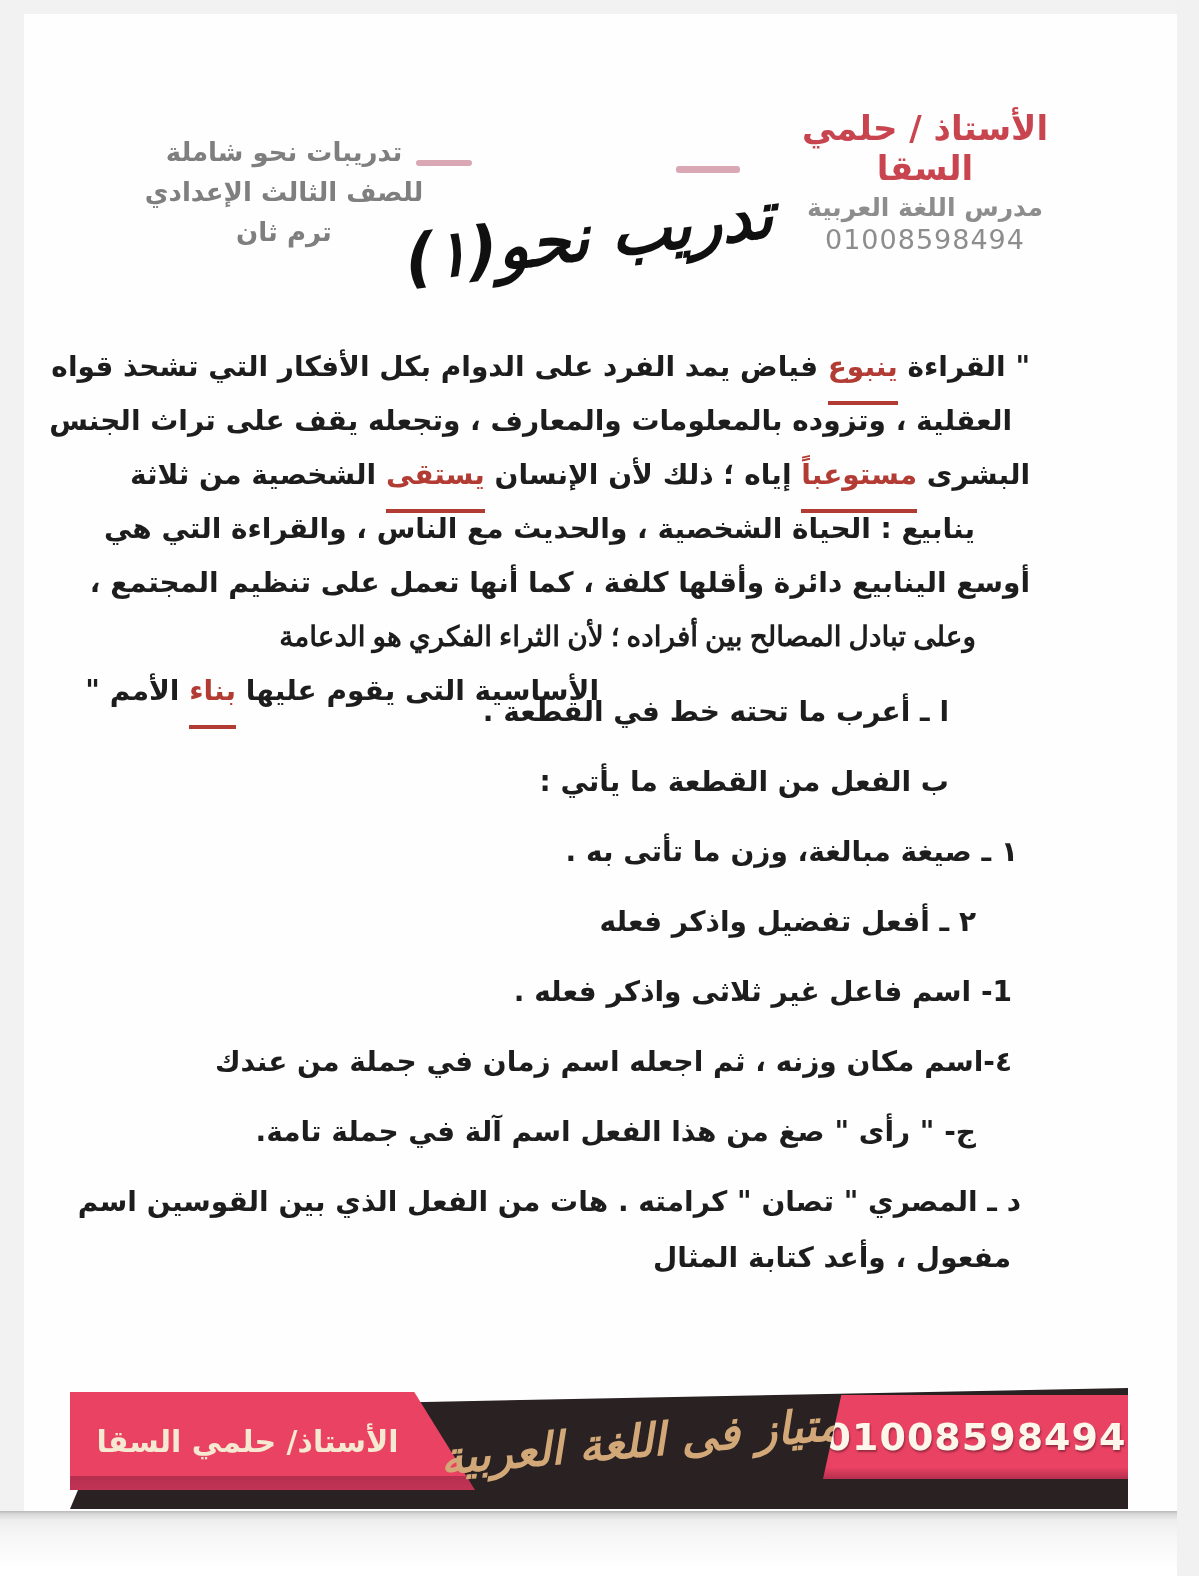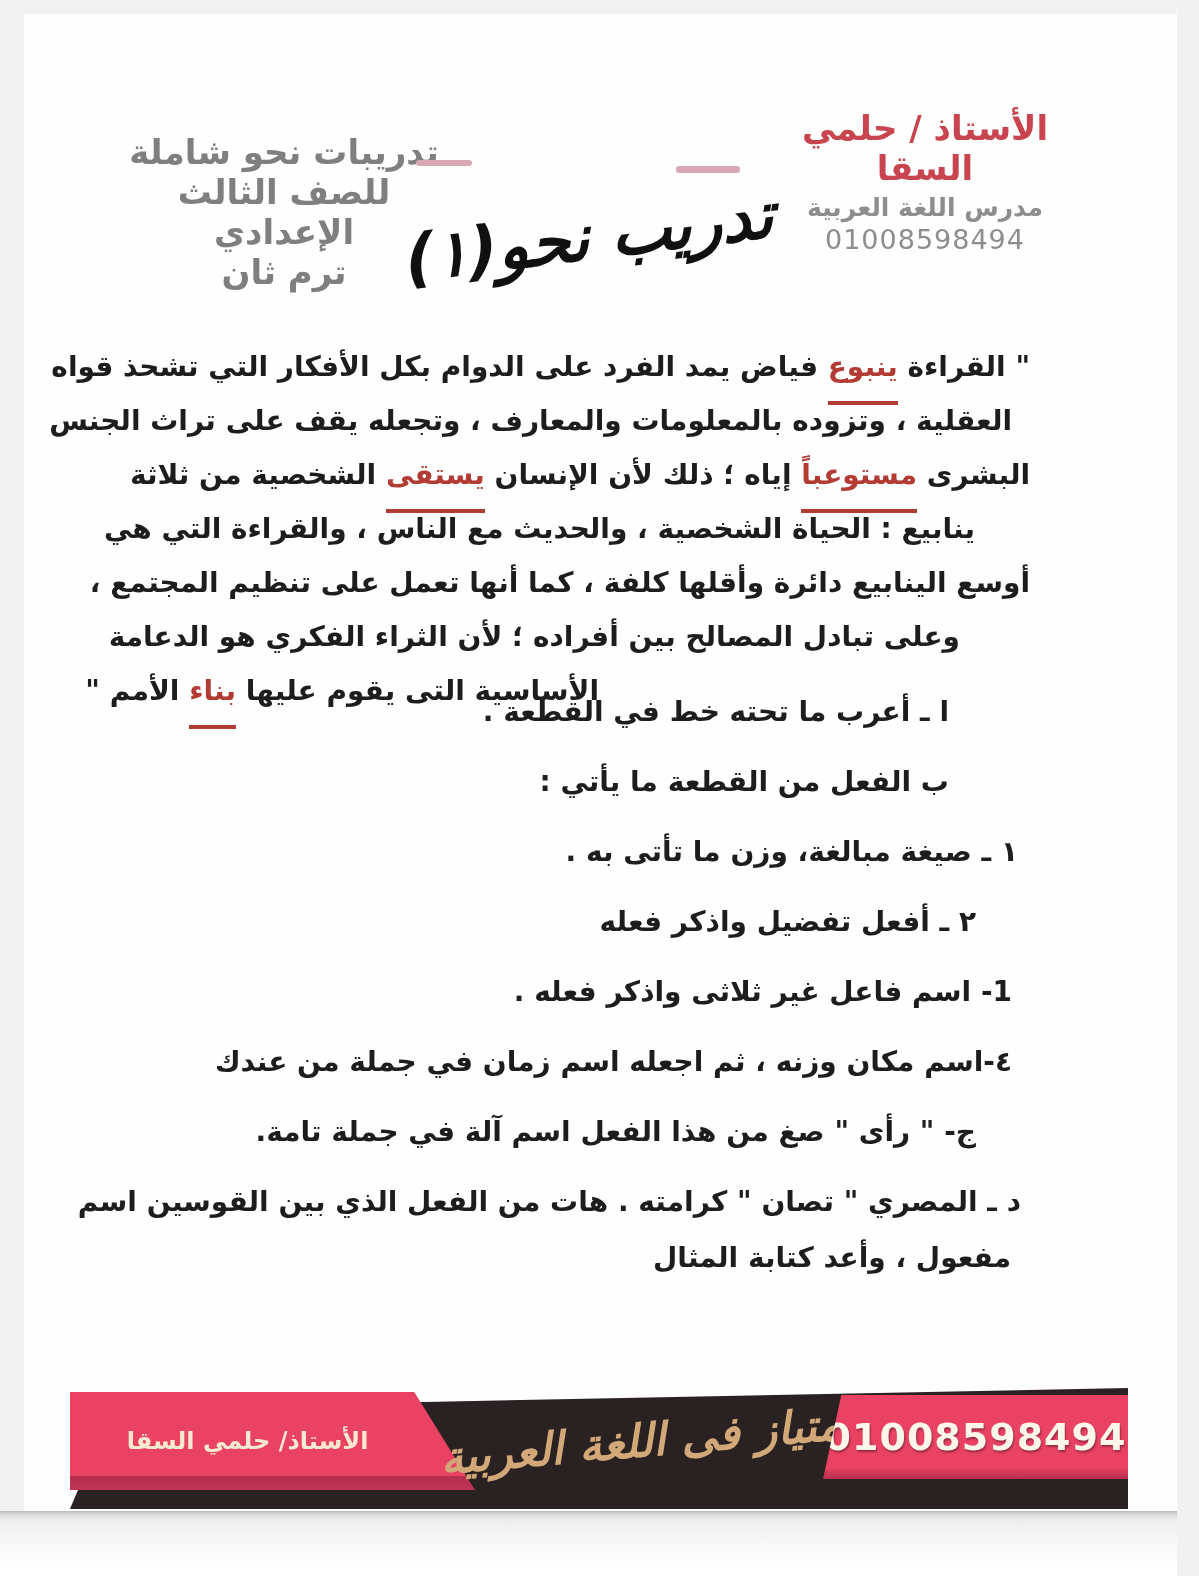--- a/index.html
+++ b/index.html
@@ -7,41 +7,41 @@
   .frame{position:absolute;background:#f1f2f1;}
   .frame-top{left:0;top:0;width:1199px;height:14px;}
   .frame-left{left:0;top:0;width:24px;height:1511px;}
   .frame-right{left:1177px;top:0;width:22px;height:1576px;background:#f0f1f0;}
   .below-page{position:absolute;left:0;top:1511px;width:1177px;height:65px;
     background:linear-gradient(180deg,#b9b9b9 0px,#d8d8d8 3px,#ededed 9px,#f4f4f4 20px,#fafafa 38px,#ffffff 58px);}
   .page{position:absolute;left:24px;top:14px;width:1153px;height:1497px;background:#fffefe;direction:rtl;}
 
   
   .header-left{position:absolute;left:100px;top:118px;width:320px;text-align:center;
-    color:#7f7f7f;font-size:34px;font-weight:bold;line-height:40px;}
+    color:#7f7f7f;font-size:26px;font-weight:bold;line-height:40px;}
   .header-right{position:absolute;right:87px;top:94px;width:330px;text-align:center;}
   .teacher-name{font-size:34px;font-weight:bold;color:var(--name-red,#c8454f);}
   .teacher-sub{font-size:25px;font-weight:bold;color:#8d8d8d;margin-top:5px;}
   .teacher-phone{font-size:27px;color:#8d8d8d;margin-top:2px;letter-spacing:1px;direction:ltr;}
   .pink-dash{position:absolute;height:6px;background:var(--pink-dash,#d9a8b4);border-radius:3px;}
   .dash-a{left:392px;top:146px;width:56px;}
   .dash-b{left:652px;top:152px;width:64px;height:7px;}
 
   
   .title{position:absolute;left:330px;top:186px;width:470px;text-align:center;
     font-size:64px;font-weight:bold;font-style:italic;color:#101010;
     transform:rotate(-7deg) skewX(-3deg);}
 
   
   .passage{position:absolute;right:147px;top:326px;width:940px;
     font-size:28px;font-weight:bold;color:#1d1d1d;}
   .para-line{height:54px;line-height:54px;text-align:right;white-space:nowrap;}
   .para-line:nth-child(2){margin-right:18px;}
   .para-line:nth-child(4){margin-right:55px;}
-  .para-line:nth-child(6){margin-right:70px;}
+  .para-line:nth-child(6){margin-right:54px;font-family:Liberation Serif, serif;}
   .para-line:nth-child(7){margin-right:431px;}
   .red-word{color:var(--red-word,#b23b34);border-bottom:4px solid var(--red-word,#b23b34);padding-bottom:18px;}
 
   
   .questions{position:absolute;right:156px;top:676px;width:920px;
     font-size:28px;font-weight:bold;color:#1d1d1d;}
   .q-line{line-height:44px;margin-bottom:26px;text-align:right;white-space:nowrap;}
   .q-line:nth-child(1){margin-right:72px;}
   .q-line:nth-child(2){margin-right:72px;}
   .q-line:nth-child(3){margin-right:3px;}
@@ -55,21 +55,21 @@
   
   .banner{position:absolute;left:46px;top:1369px;width:1058px;height:128px;direction:ltr;}
   .banner-dark{position:absolute;left:0;right:0;top:0;bottom:2px;
     background:var(--banner-dark,#292122);
     clip-path:polygon(4% 20%,100% 4%,100% 100%,0 100%);}
   .banner-pink-left{position:absolute;left:0;top:9px;width:405px;height:98px;
     background:linear-gradient(180deg,var(--banner-pink,#ea4263) 0%,var(--banner-pink,#ea4263) 86%,#b52f4e 86%,#c23355 100%);
     clip-path:polygon(0 0,85% 0,100% 100%,0 100%);
     filter:drop-shadow(5px 4px 0 rgba(70,20,32,.55));
     display:flex;align-items:center;justify-content:center;}
-  .banner-pink-left .txt{color:#f6e9d2;font-size:24px;font-weight:bold;margin-right:50px;}
+  .banner-pink-left .txt{color:#f6e9d2;font-size:30px;font-weight:bold;margin-right:50px;}
   .banner-pink-right{position:absolute;right:0;top:12px;width:305px;height:84px;
     background:linear-gradient(180deg,var(--banner-pink,#ea4263) 0%,var(--banner-pink,#ea4263) 86%,#b52f4e 100%);
     clip-path:polygon(6% 0,100% 0,100% 100%,0 100%);
     filter:drop-shadow(-4px 4px 0 rgba(70,20,32,.45));
     display:flex;align-items:center;justify-content:center;}
   .banner-pink-right .txt{color:#fdf6ea;font-size:38px;font-weight:bold;direction:ltr;
     text-shadow:1px 2px 2px rgba(0,0,0,.35);letter-spacing:1px;}
   .banner-center{position:absolute;left:360px;top:30px;width:460px;text-align:center;
     color:var(--gold,#d2a878);font-size:45px;font-weight:bold;font-style:italic;
     transform:rotate(-5deg);direction:rtl;}

